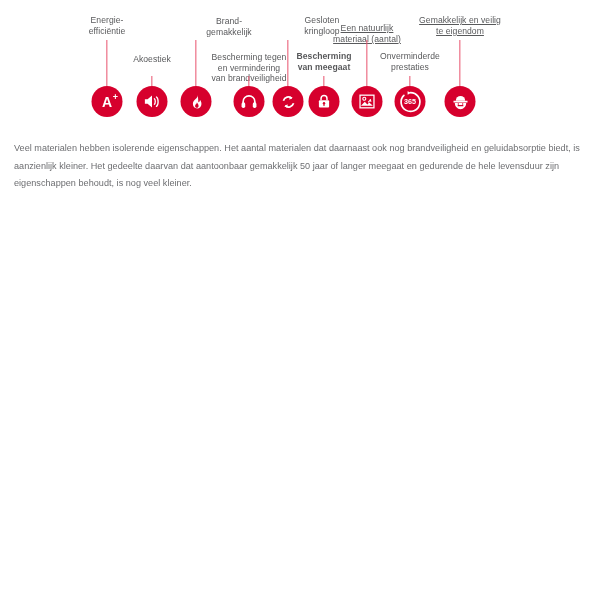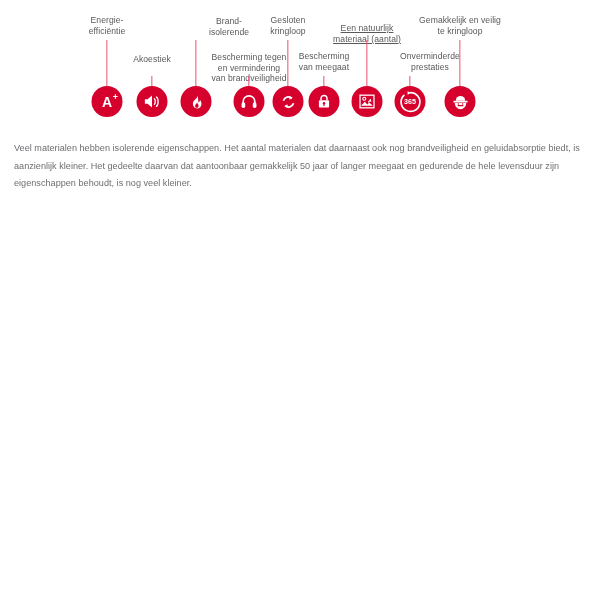--- a/index.html
+++ b/index.html
@@ -108,21 +108,21 @@
         <path d="M3 9.2h3.4L12 4.4v15.2L6.4 14.8H3z" fill="#ffffff"></path>
         <path d="M15 8.6c1.5 1 1.5 5.8 0 6.8" stroke="#ffffff" stroke-width="1.7" stroke-linecap="round"></path>
         <path d="M17.6 6.3c2.8 1.7 2.8 10.1 0 11.8" stroke="#ffffff" stroke-width="1.7" stroke-linecap="round"></path>
       </svg>
     </div>
   </div>
 
   <div class="feature" style="left:196px;">
     <div class="feature-label" style="top:16px;margin-left:33px;">
       <div>Brand-</div>
-      <div>isolerende</div>
+      <div>gemakkelijk</div>
     </div>
     <div class="connector" style="top:40px;height:46px;"></div>
     <div class="bubble" style="top:86px;">
       <svg width="18" height="18" viewBox="0 0 24 24">
         <path d="M13.4 2.2c.6 3-1 4.3-2.6 5.8C9 9.6 7.2 11.3 7.2 14.3c0 3.6 2.6 6.3 5.6 6.3 3.3 0 5.8-2.6 5.8-6.1 0-2.5-1-4-2.1-5.4.2 1.3-.2 2.4-1 3-.5.4-1.1.2-1.1-.5.1-3.2-.6-6.9-1-9.4z" fill="#ffffff"></path>
         <path d="M12.4 12.4c.3 1.6-.7 2-1.3 2.7-.5.6-1 1.2-1 2.2 0 1.4 1 2.4 2.3 2.4 1.4 0 2.4-1.1 2.4-2.5 0-1.8-1.5-3.5-2.4-4.8z" fill="#d6002d"></path>
       </svg>
     </div>
   </div>
 
@@ -136,37 +136,37 @@
     <div class="bubble" style="top:86px;">
       <svg width="19" height="19" viewBox="0 0 24 24" fill="none">
         <path d="M4.6 15.4v-3.2a7.4 7.4 0 0 1 14.8 0v3.2" stroke="#ffffff" stroke-width="2.1" stroke-linecap="round"></path>
         <rect x="2.6" y="13.1" width="4.6" height="7.2" rx="2.2" fill="#ffffff"></rect>
         <rect x="16.8" y="13.1" width="4.6" height="7.2" rx="2.2" fill="#ffffff"></rect>
       </svg>
     </div>
   </div>
 
   <div class="feature" style="left:288px;">
-    <div class="feature-label" style="top:15px;">
+    <div class="feature-label" style="top:15px;margin-left:34px;">
       <div>Gesloten</div>
       <div>kringloop</div>
     </div>
     <div class="connector" style="top:40px;height:46px;"></div>
     <div class="bubble" style="top:86px;">
       <svg width="18" height="18" viewBox="0 0 24 24" fill="none">
         <path d="M5.2 10.2a7 7 0 0 1 11.3-3.1" stroke="#ffffff" stroke-width="2.3" stroke-linecap="butt"></path>
         <path d="M18.8 13.8a7 7 0 0 1-11.3 3.1" stroke="#ffffff" stroke-width="2.3" stroke-linecap="butt"></path>
         <path d="M13.2 4.0l4.1 2.4-4.0 2.5z" fill="#ffffff"></path>
         <path d="M10.8 20.0l-4.1-2.4 4.0-2.5z" fill="#ffffff"></path>
       </svg>
     </div>
   </div>
 
   <div class="feature" style="left:324px;">
-    <div class="feature-label" style="top:51px;">
+    <div class="feature-label" style="top:51px;font-weight:bold;">
       <div>Bescherming</div>
       <div>van meegaat</div>
     </div>
     <div class="connector" style="top:76px;height:10px;"></div>
     <div class="bubble" style="top:86px;">
       <svg width="17" height="17" viewBox="0 0 24 24" fill="none">
         <path d="M7.8 10.4V7.6a4.2 4.2 0 0 1 8.4 0v2.8" stroke="#ffffff" stroke-width="2.1"></path>
         <rect x="4.8" y="10.2" width="14.4" height="10.4" rx="1.4" fill="#ffffff"></rect>
         <circle cx="12" cy="14.4" r="1.7" fill="#d6002d"></circle>
         <rect x="11.2" y="14.8" width="1.6" height="3.6" fill="#d6002d"></rect>
@@ -185,38 +185,38 @@
         <rect x="3.2" y="4.0" width="17.6" height="16.0" stroke="#ffffff" stroke-width="1.6"></rect>
         <circle cx="8.6" cy="8.6" r="1.9" stroke="#ffffff" stroke-width="1.4"></circle>
         <path d="M4.4 17.4l4.8-5.0 3.2 3.4 2.4-2.6 4.6 4.2z" fill="#ffffff"></path>
         <path d="M13.4 13.0l3.2-3.4" stroke="#ffffff" stroke-width="1.3"></path>
         <path d="M16.0 9.0l1.0 3.4" stroke="#ffffff" stroke-width="1.3"></path>
       </svg>
     </div>
   </div>
 
   <div class="feature" style="left:410px;">
-    <div class="feature-label" style="top:51px;margin-left:20px;">
+    <div class="feature-label" style="top:51px;">
       <div>Onverminderde</div>
       <div>prestaties</div>
     </div>
     <div class="connector" style="top:76px;height:10px;"></div>
     <div class="bubble" style="top:86px;position:absolute;">
       <svg width="24" height="24" viewBox="0 0 24 24" fill="none" style="position:absolute;left:3.5px;top:3.5px;">
         <path d="M12 2.6a9.4 9.4 0 1 1-6.6 2.7" stroke="#ffffff" stroke-width="1.7" stroke-linecap="round"></path>
         <path d="M9.0 1.2l3.6 1.5-3.4 2.0z" fill="#ffffff"></path>
       </svg>
       <span class="glyph-text" style="font-size:7.2px;position:relative;z-index:2;">365</span>
     </div>
   </div>
 
   <div class="feature" style="left:460px;">
-    <div class="feature-label" style="top:15px;">
+    <div class="feature-label" style="top:15px;text-decoration:underline;">
       <div>Gemakkelijk en veilig</div>
-      <div>te kringloop</div>
+      <div>te eigendom</div>
     </div>
     <div class="connector" style="top:40px;height:46px;"></div>
     <div class="bubble" style="top:86px;">
       <svg width="20" height="20" viewBox="0 0 24 24" fill="none">
         <path d="M3.6 10.6h16.8v1.9H3.6z" fill="#ffffff"></path>
         <path d="M6.4 10.4a5.6 5.6 0 0 1 11.2 0z" fill="#ffffff"></path>
         <path d="M5.2 13.2h13.6c0 4.1-3.0 7.4-6.8 7.4s-6.8-3.3-6.8-7.4z" fill="#ffffff"></path>
         <path d="M8.6 16.2h6.8" stroke="#d6002d" stroke-width="1.5"></path>
         <circle cx="9.4" cy="14.4" r="0.85" fill="#d6002d"></circle>
         <circle cx="14.6" cy="14.4" r="0.85" fill="#d6002d"></circle>

